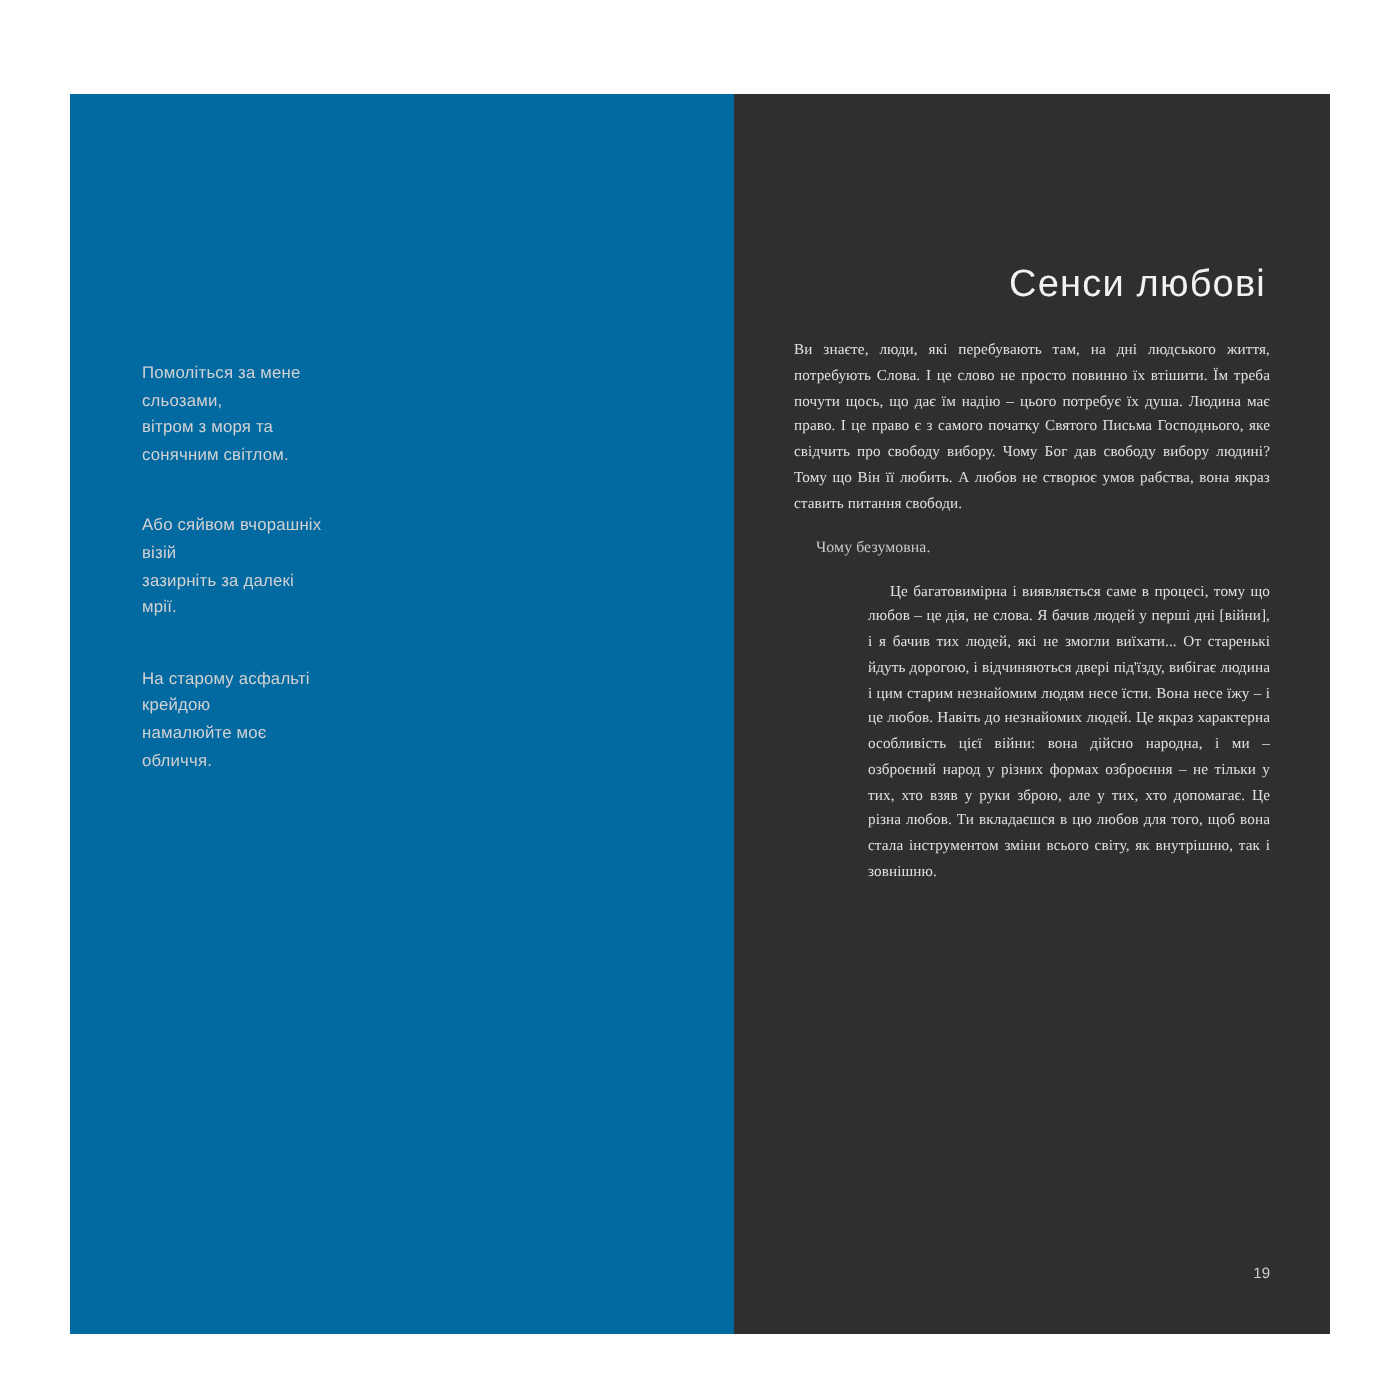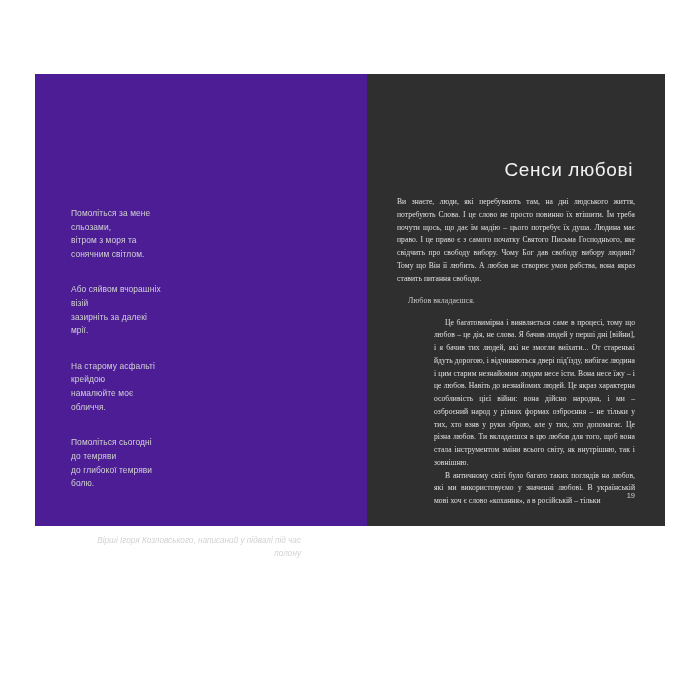--- a/index.html
+++ b/index.html
@@ -16,28 +16,28 @@
   .spread {
     position: absolute;
     left: 0;
     top: 0;
     width: 700px;
     height: 700px;
     background: #ffffff;
   }
   .page {
     position: absolute;
-    top: 74px;
-    height: 452px;
+    top: 47px;
+    height: 620px;
     box-sizing: border-box;
   }
   .page-left {
     left: 35px;
     width: 332px;
-    background: #4c1d95;
+    background: #0369a1;
     color: #d8d8d8;
   }
   .page-right {
     left: 367px;
     width: 298px;
     background: #2f2f2f;
     color: #e4e4e4;
   }
   
   .poem {
@@ -131,35 +131,26 @@
 візій
 зазирніть за далекі
 мрії.</div>
         </div>
       <div class="stanza">
           <div>На старому асфальті
 крейдою
 намалюйте моє
 обличчя.</div>
         </div>
-      <div class="stanza">
-          <div>Помоліться сьогодні
-до темряви
-до глибокої темряви
-болю.</div>
-        </div>
     </div>
-    <div class="attrib">Вірші Ігоря Козловського,
-написаний у підвалі під час полону</div>
   </div>
 
   <div class="page page-right">
     <h1 class="chapter-title">Сенси любові</h1>
     <div class="body-text">
       <p>Ви знаєте, люди, які перебувають там, на дні людського життя, потребують Слова. І це слово не просто повинно їх втішити. Їм треба почути щось, що дає їм надію – цього потребує їх душа. Людина має право. І це право є з самого початку Святого Письма Господнього, яке свідчить про свободу вибору. Чому Бог дав свободу вибору людині? Тому що Він її любить. А любов не створює умов рабства, вона якраз ставить питання свободи.</p>
-      <p class="callout">Любов вкладаєшся.</p>
+      <p class="callout">Чому безумовна.</p>
       <p class="indent">Це багатовимірна і виявляється саме в процесі, тому що любов – це дія, не слова. Я бачив людей у перші дні [війни], і я бачив тих людей, які не змогли виїхати... От старенькі йдуть дорогою, і відчиняються двері під'їзду, вибігає людина і цим старим незнайомим людям несе їсти. Вона несе їжу – і це любов. Навіть до незнайомих людей. Це якраз характерна особливість цієї війни: вона дійсно народна, і ми – озброєний народ у різних формах озброєння – не тільки у тих, хто взяв у руки зброю, але у тих, хто допомагає. Це різна любов. Ти вкладаєшся в цю любов для того, щоб вона стала інструментом зміни всього світу, як внутрішню, так і зовнішню.</p>
-      <p class="indent">В античному світі було багато таких поглядів на любов, які ми використовуємо у значенні любові. В українській мові хоч є слово «кохання», а в російській – тільки</p>
     </div>
     <div class="page-number">19</div>
   </div>
 
 </div>
 
 </body></html>

